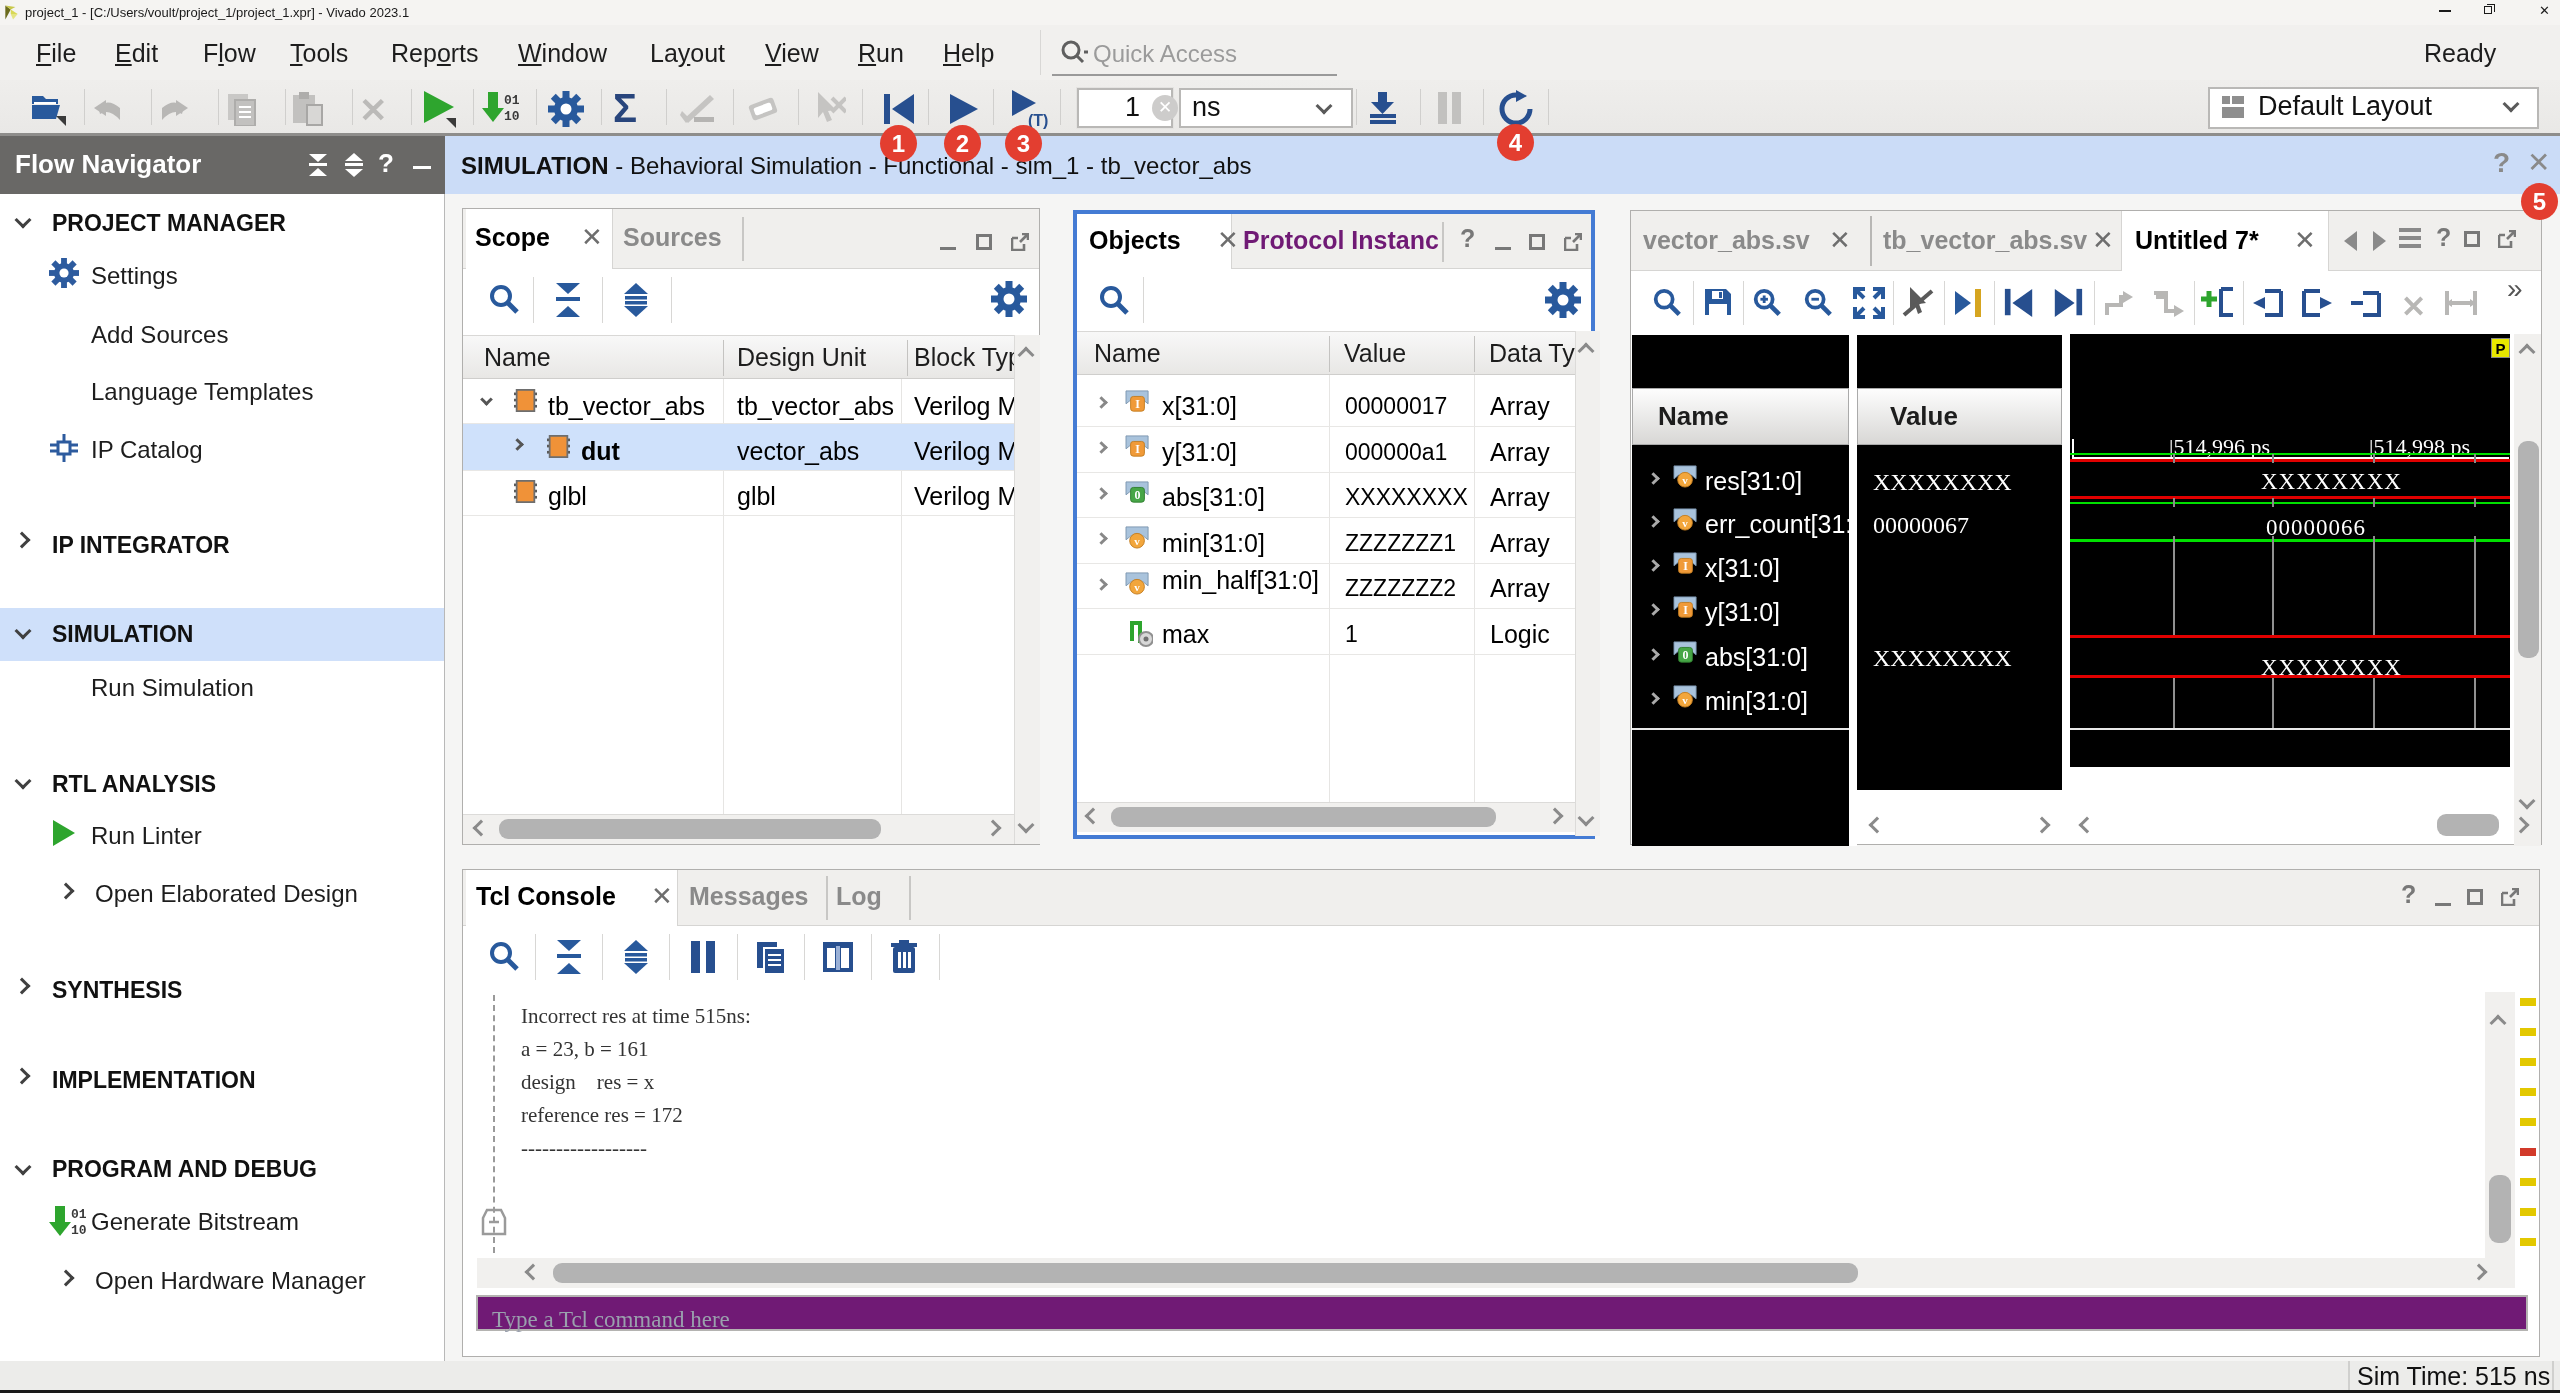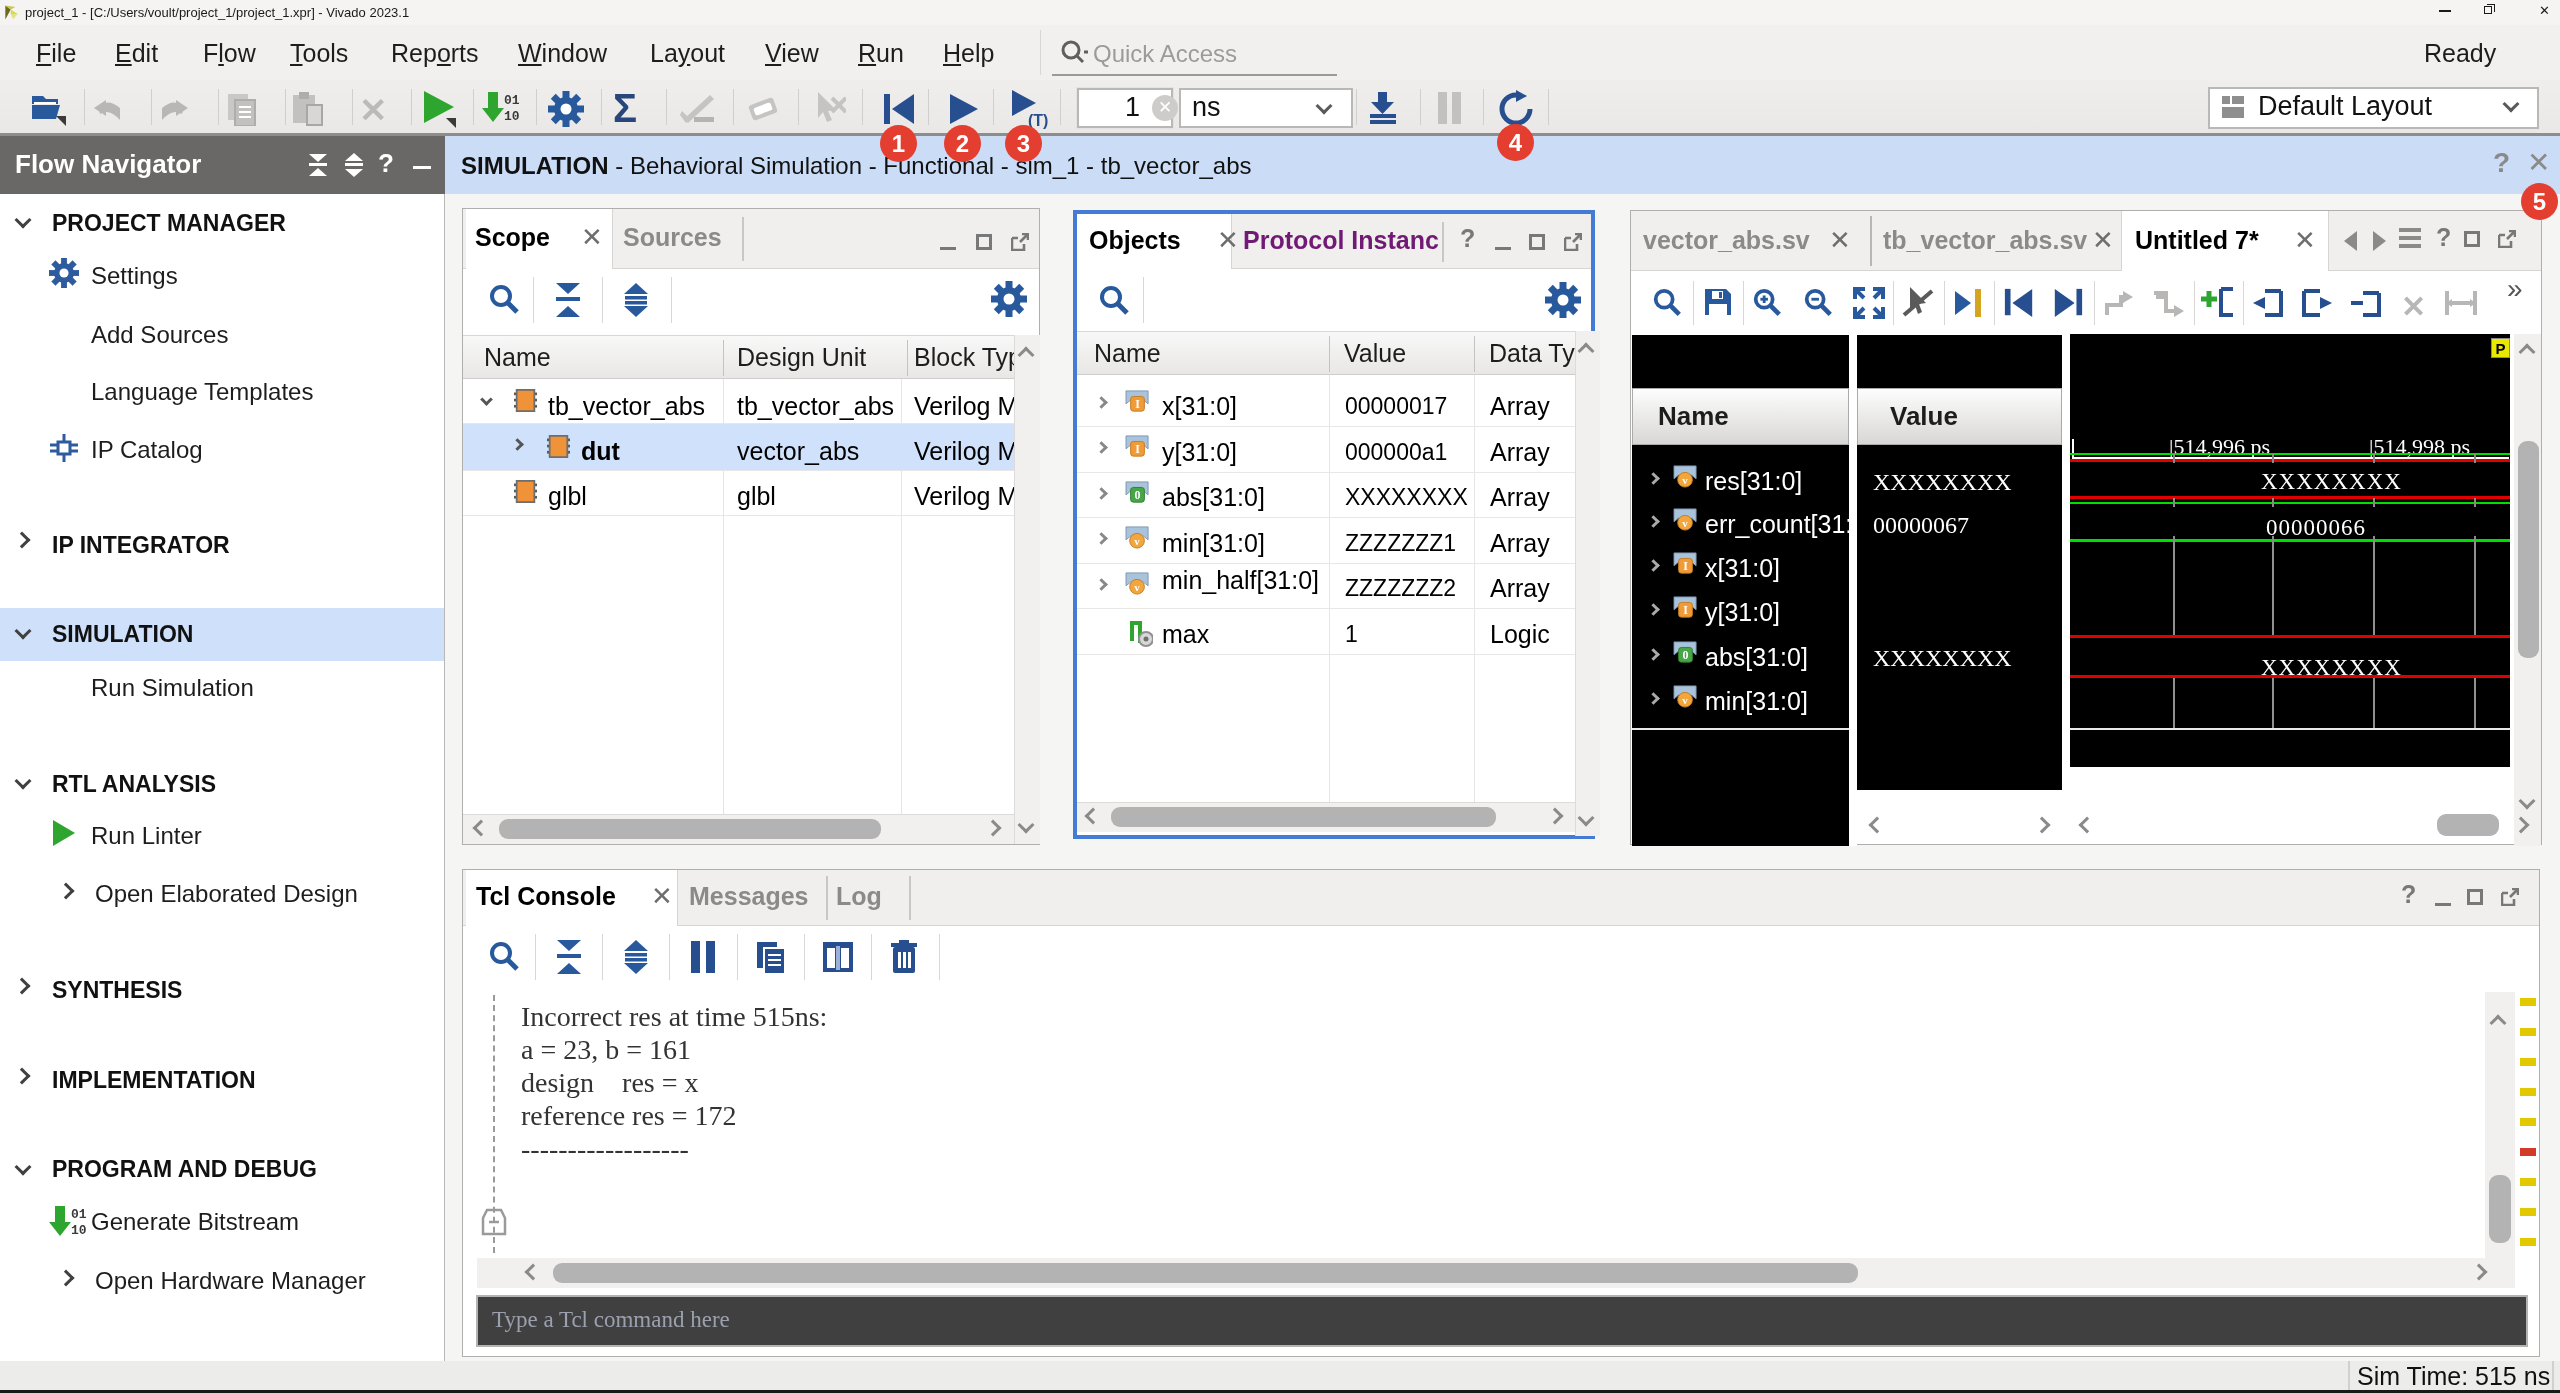--- a/index.html
+++ b/index.html
@@ -802,21 +802,21 @@
       <rect x="4" y="8" width="22" height="26" rx="2" fill="#274f8f"></rect>
       <rect x="2" y="4" width="26" height="4" fill="#274f8f"></rect>
       <rect x="10" y="1" width="10" height="4" fill="#274f8f"></rect>
       <rect x="9" y="13" width="3" height="16" fill="#fff"></rect>
         <rect x="14" y="13" width="3" height="16" fill="#fff"></rect>
         <rect x="19" y="13" width="3" height="16" fill="#fff"></rect>
     </svg>
     <div class="abs" style="left:476px;top:64px;width:1px;height:46px;background:#d8d7d5;"></div>
 
     <div class="abs" style="left:30px;top:125px;width:0;height:258px;border-left:2px dashed #9a9a9a;"></div>
-    <div class="abs mono" style="left:58px;top:130px;font-size:28px;color:#333;line-height:33px;white-space:pre;">Incorrect res at time 515ns:
+    <div class="abs mono" style="left:58px;top:130px;font-size:21px;color:#333;line-height:33px;white-space:pre;">Incorrect res at time 515ns:
 a = 23, b = 161
 design    res = x
 reference res = 172
 ------------------</div>
     <svg class="abs" style="left:18px;top:338px" width="26" height="28" viewBox="0 0 26 28">
       <path d="M6 2 h14 l4 8 v16 h-22 v-16 z" fill="none" stroke="#9a9a9a" stroke-width="2.5"></path>
       <line x1="8" y1="14" x2="18" y2="14" stroke="#9a9a9a" stroke-width="2.5"></line>
     </svg>
 
     <div class="scroll-track" style="left:2022px;top:122px;width:30px;height:292px;"></div>
@@ -831,21 +831,21 @@
     <div class="abs" style="left:2057px;top:278px;width:16px;height:8px;background:#d23a2a;"></div>
     <div class="abs" style="left:2057px;top:308px;width:16px;height:8px;background:#e3c800;"></div>
     <div class="abs" style="left:2057px;top:338px;width:16px;height:8px;background:#e3c800;"></div>
     <div class="abs" style="left:2057px;top:368px;width:16px;height:8px;background:#e3c800;"></div>
 
     <div class="scroll-track" style="left:14px;top:388px;width:2038px;height:30px;"></div>
     <div class="chv l gray" style="left:64px;top:396px;"></div>
     <div class="scroll-thumb" style="left:90px;top:393px;width:1305px;height:20px;"></div>
     <div class="chv r gray" style="left:2010px;top:396px;"></div>
 
-    <div class="abs" style="left:13px;top:425px;width:2052px;height:52px;border:2px solid #b4b3b1;background:#404040;">
+    <div class="abs" style="left:13px;top:425px;width:2052px;height:36px;border:2px solid #b4b3b1;background:#701a75;">
       <div class="abs mono" style="left:14px;top:10px;font-size:23px;color:#9aa0ad;">Type a Tcl command here</div>
     </div>
   </div>
 
   <div class="statusbar">
     <div class="abs" style="left:2348px;top:0;width:2px;height:29px;background:#d0d0ce;"></div>
     <div class="abs" style="left:2552px;top:0;width:2px;height:29px;background:#d0d0ce;"></div>
     <div class="abs" style="left:2357px;top:1px;font-size:25px;color:#111;">Sim Time: 515 ns</div>
   </div>
   <div class="blackline"></div>

